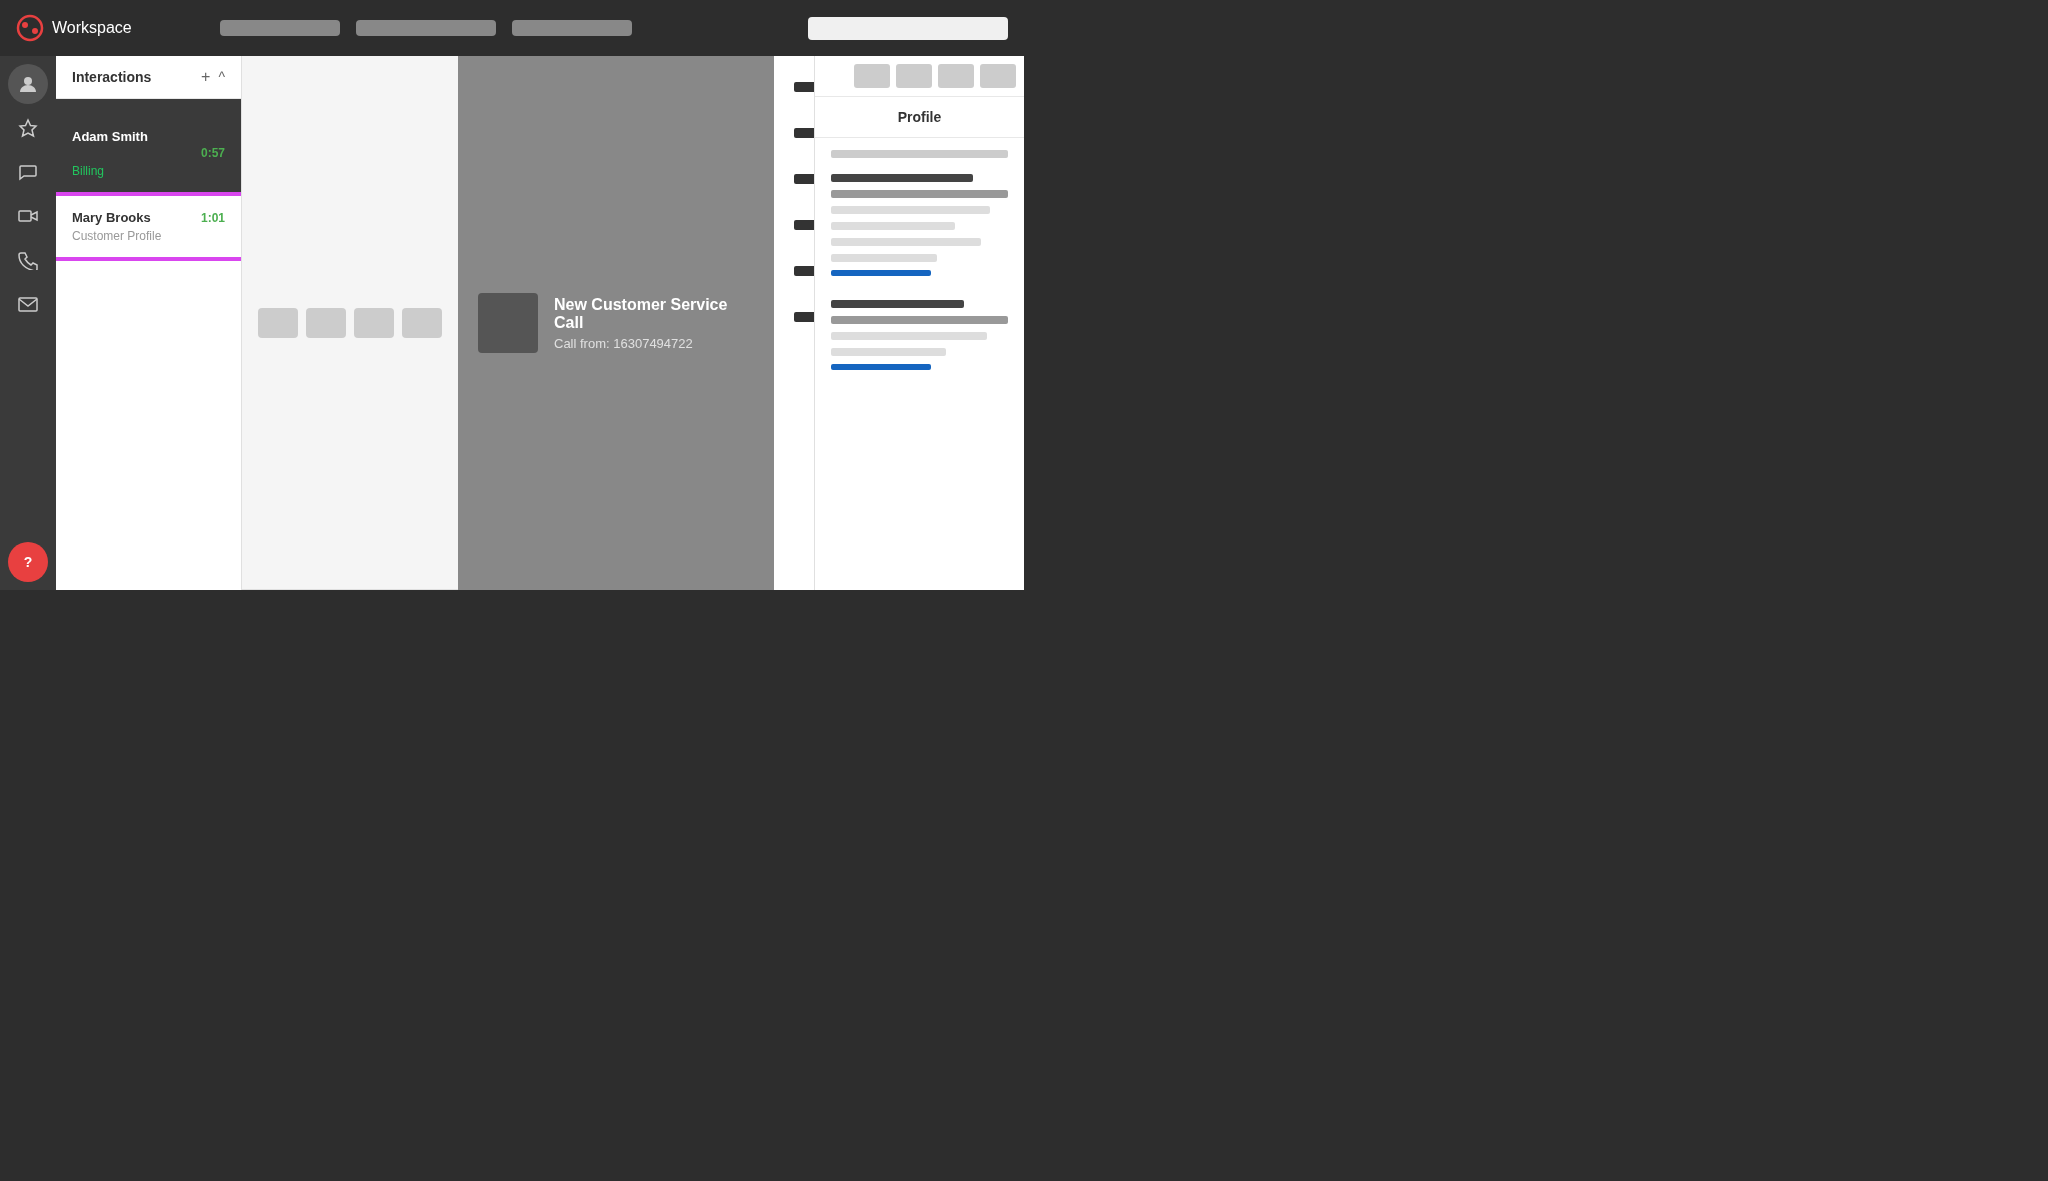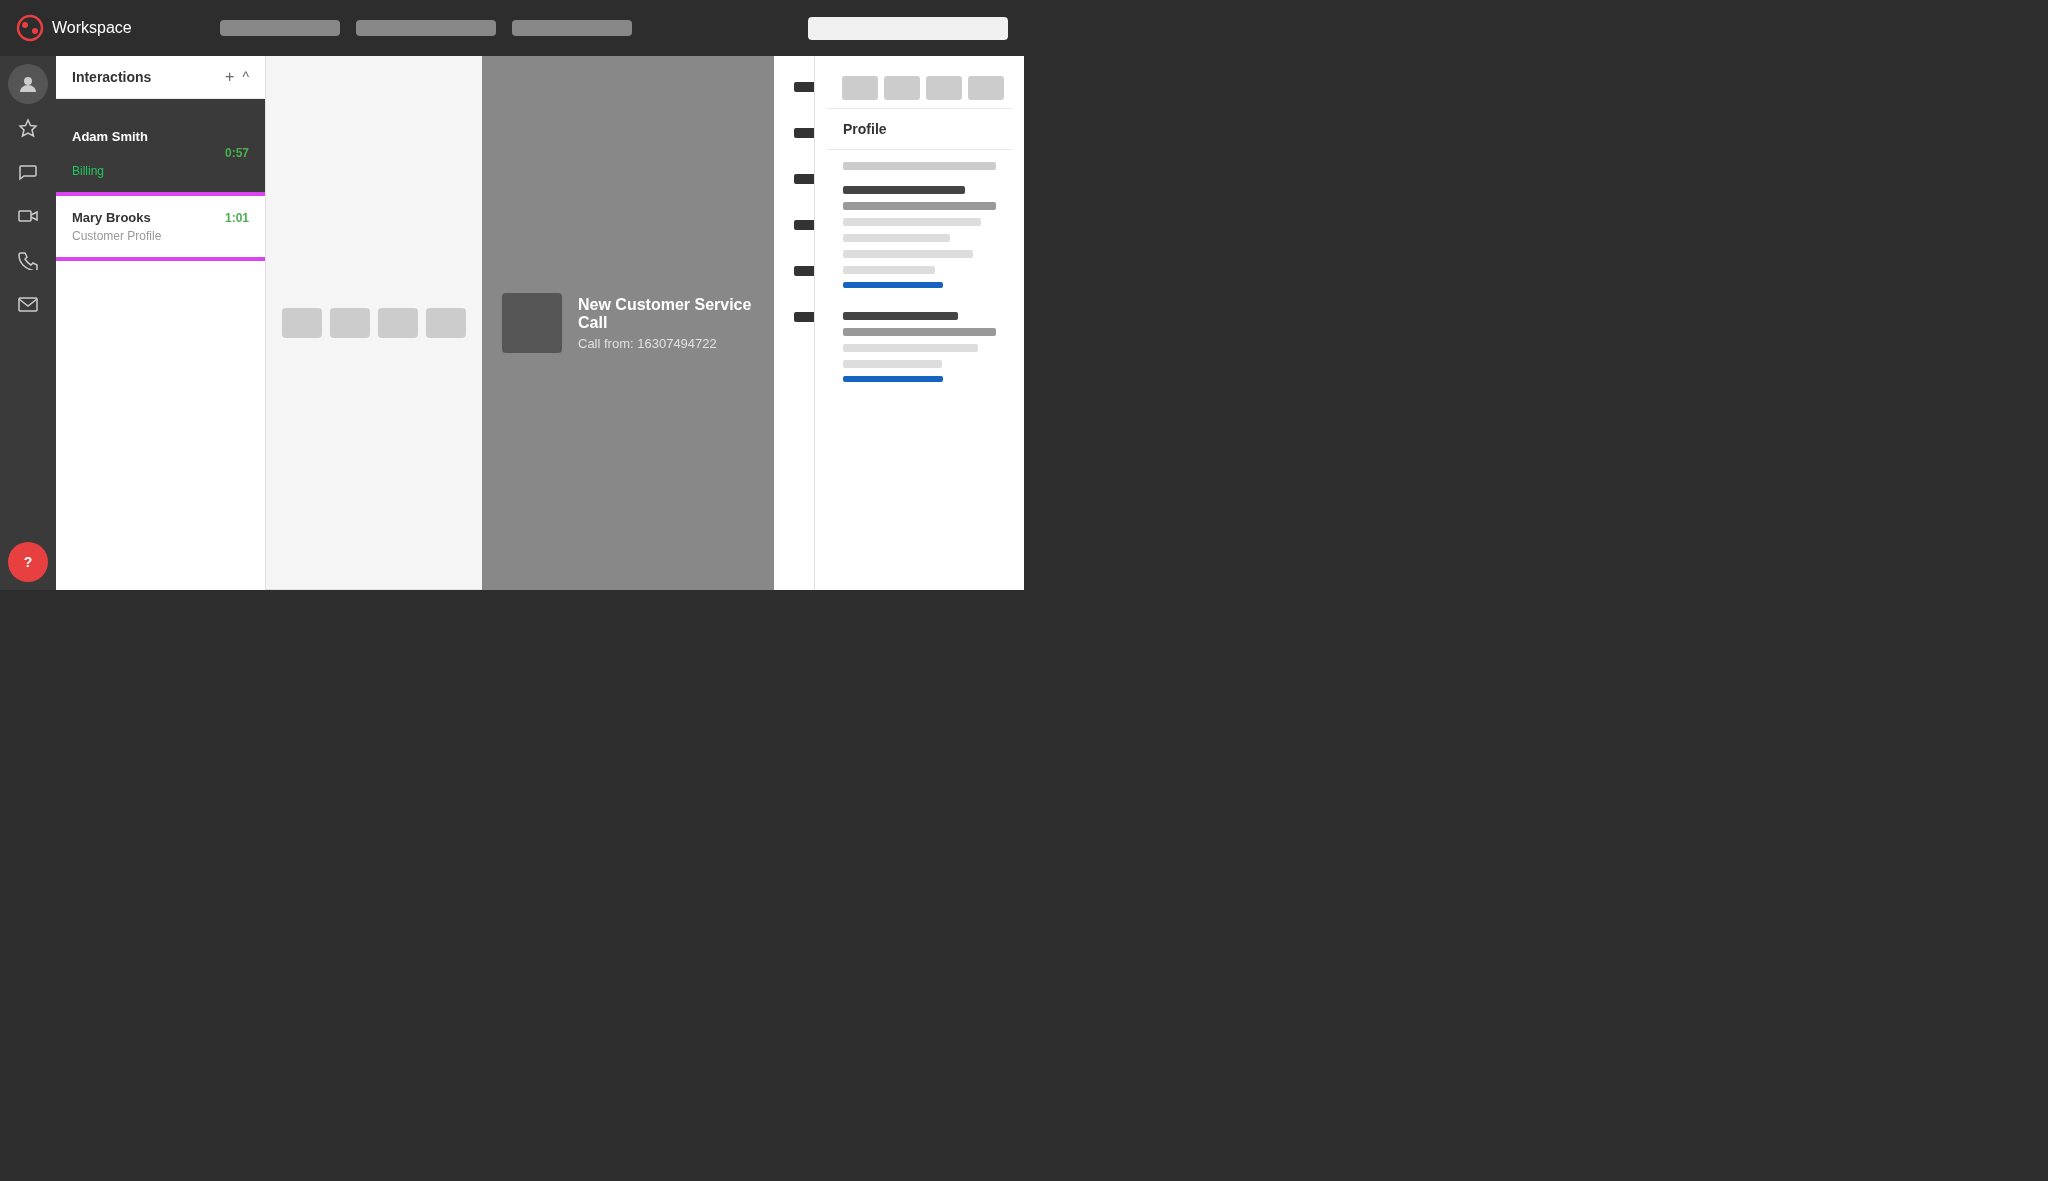--- a/index.html
+++ b/index.html
@@ -32,21 +32,21 @@
       width: 56px; background: #3a3a3a; display: flex; flex-direction: column; align-items: center; padding: 8px 0; gap: 4px; flex-shrink: 0;
     }
     .sidebar-icon-btn {
       width: 40px; height: 40px; border-radius: 50%; display: flex; align-items: center; justify-content: center; cursor: pointer; color: #ccc; font-size: 18px;
     }
     .sidebar-icon-btn.active { background: #555; color: #fff; }
     .sidebar-icon-spacer { flex: 1; }
 
     
     .interactions-panel {
-      width: 210px; background: #fff; display: flex; flex-direction: column; flex-shrink: 0; border-right: 1px solid #e0e0e0;
+      width: 186px; background: #fff; display: flex; flex-direction: column; flex-shrink: 0; border-right: 1px solid #e0e0e0;
     }
     .interactions-header {
       display: flex; align-items: center; justify-content: space-between; padding: 12px 16px; border-bottom: 1px solid #e8e8e8;
     }
     .interactions-title { font-size: 14px; font-weight: 600; color: #333; }
     .interactions-controls { display: flex; gap: 8px; align-items: center; color: #666; font-size: 14px; }
     .interaction-item {
       padding: 14px 16px; border-bottom: 4px solid #d946ef; cursor: pointer;
     }
     .interaction-item.active { background: #3a3a3a; }
@@ -96,21 +96,21 @@
     .tr-col4 { background: #aaa; border-radius: 4px; height: 30px; width: 120px; flex-shrink: 0; }
     .tr-col4-blue { background: #1565c0; border-radius: 4px; height: 30px; width: 120px; flex-shrink: 0; }
 
     
     .bottom-section { background: #f5f5f5; }
     .bottom-bar { background: #aaa; height: 28px; }
     .bottom-content { background: #f9f9f9; height: 100px; }
 
     
     .profile-panel {
-      width: 210px; background: #fff; border-left: 1px solid #e0e0e0; padding: 12px; display: flex; flex-direction: column; flex-shrink: 0; overflow-y: auto;
+      width: 210px; background: #fff; border-left: 1px solid #e0e0e0; padding: 0; display: flex; flex-direction: column; flex-shrink: 0; overflow-y: auto; text-align: center;
     }
     .profile-header {
       padding: 12px 16px; border-bottom: 1px solid #e8e8e8; font-size: 14px; font-weight: 600; color: #333;
     }
     .profile-tab-pill { background: #ccc; border-radius: 3px; height: 24px; width: 36px; cursor: pointer; }
     .profile-content { padding: 12px 16px; }
     .profile-line { background: #bbb; border-radius: 2px; height: 8px; margin-bottom: 8px; }
     .profile-line-dark { background: #444; }
     .profile-line-med { background: #999; }
     .profile-line-light { background: #ddd; }

